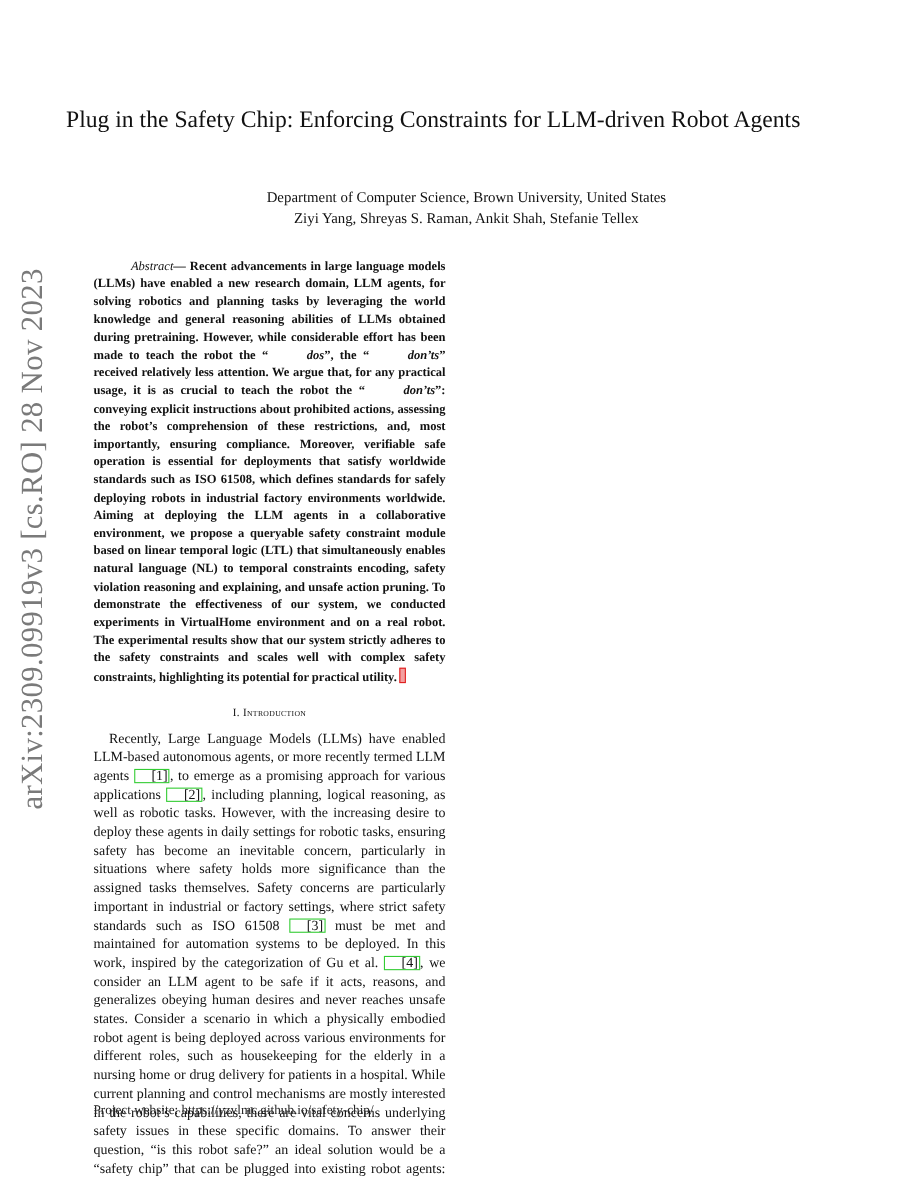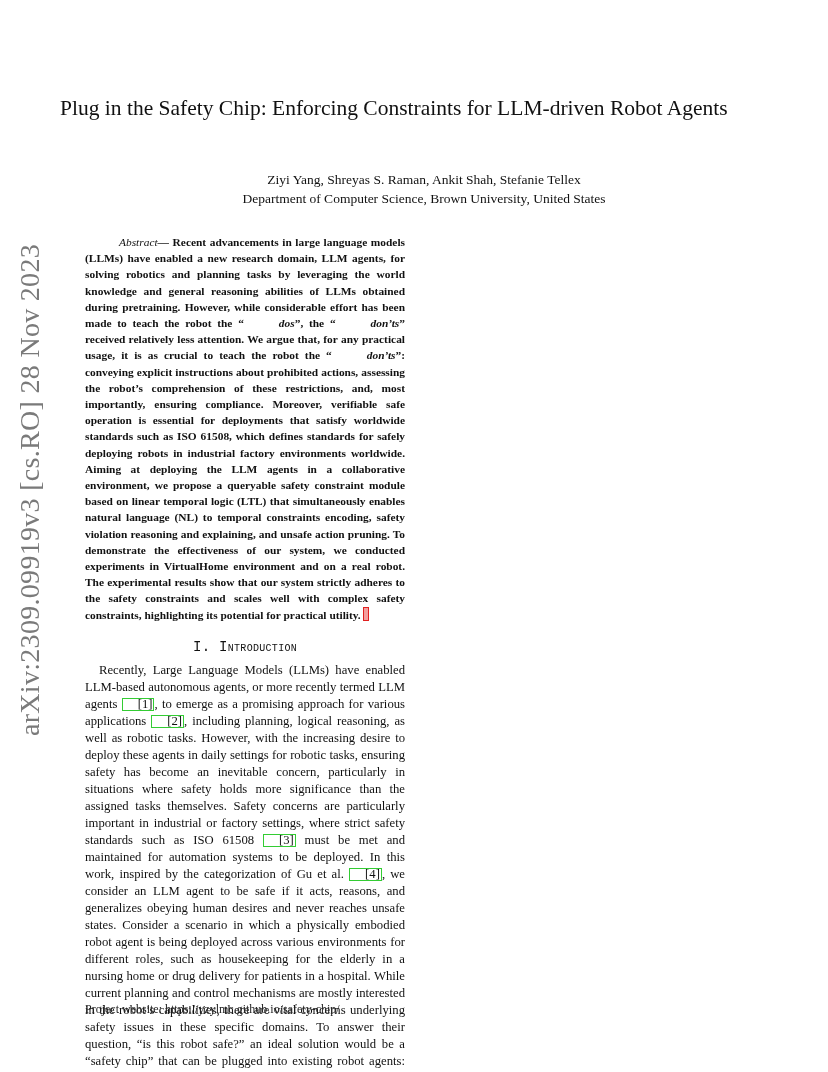--- a/index.html
+++ b/index.html
@@ -10,37 +10,37 @@
     white-space: nowrap; font-size: 28px; color: #7a7a7a; letter-spacing: 0.3px; }
   .title { position: absolute; left: 60px; right: 40px; top: 94px; font-size: 21.5px; line-height: 28px; }
   .authors { position: absolute; left: 60px; right: 40px; top: 170px; text-align: center; font-size: 13.5px; line-height: 19px; }
   .col { position: absolute; top: 234px; font-size: 12.7px; line-height: 17px; text-align: justify; hyphens: auto; }
   .col-left { left: 85px; width: 320px; }
   .col-right { left: 424px; width: 330px; }
   .abstract { font-weight: bold; font-size: 11.4px; line-height: 16.2px; text-align: justify; }
   .abstract .lead { font-style: italic; font-weight: normal; margin-left: 34px; }
   .abstract em { font-style: italic; margin-left: 35px; }
   .red-mark { display: inline-block; width: 4px; height: 12px; border: 1px solid #e02020; background: #f3a0a0; vertical-align: -2px; margin-left: 2px; }
-  .section-head { text-align: center; margin: 16px 0 6px 0; font-size: 14px; letter-spacing: 0.3px; font-family: Liberation Mono, monospace; }
+  .section-head { text-align: center; margin: 16px 0 6px 0; font-size: 10px; letter-spacing: 0.3px; }
   .section-head .sc { font-variant: small-caps; }
   p { margin: 0; text-indent: 14px; }
   .cite { display: inline-block; border: 1px solid #33cc33; padding: 0 1px; line-height: 11px; }
   .footnote { position: absolute; left: 85px; top: 1002px; font-size: 12px; color: #222; }
 </style>
 </head>
 <body>
 
 <div class="sidebar-stamp">
   <span>arXiv:2309.09919v3  [cs.RO]  28 Nov 2023</span>
 </div>
 
 <div class="title">Plug in the Safety Chip: Enforcing Constraints for LLM-driven Robot Agents</div>
 <div class="authors">
+  <div>Department of Computer Science, Brown University, United States</div>
   <div>Ziyi Yang, Shreyas S. Raman, Ankit Shah, Stefanie Tellex</div>
-  <div>Department of Computer Science, Brown University, United States</div>
 </div>
 
 <div class="col col-left">
   <div class="abstract"><span class="lead">Abstract</span><span>— </span><span>Recent advancements in large language models (LLMs) have enabled a new research domain, LLM agents, for solving robotics and planning tasks by leveraging the world knowledge and general reasoning abilities of LLMs obtained during pretraining. However, while considerable effort has been made to teach the robot the “</span><em>dos</em><span>”, the “</span><em>don’ts</em><span>” received relatively less attention. We argue that, for any practical usage, it is as crucial to teach the robot the “</span><em>don’ts</em><span>”: conveying explicit instructions about prohibited actions, assessing the robot’s comprehension of these restrictions, and, most importantly, ensuring compliance. Moreover, verifiable safe operation is essential for deployments that satisfy worldwide standards such as ISO 61508, which defines standards for safely deploying robots in industrial factory environments worldwide. Aiming at deploying the LLM agents in a collaborative environment, we propose a queryable safety constraint module based on linear temporal logic (LTL) that simultaneously enables natural language (NL) to temporal constraints encoding, safety violation reasoning and explaining, and unsafe action pruning. To demonstrate the effectiveness of our system, we conducted experiments in VirtualHome environment and on a real robot. The experimental results show that our system strictly adheres to the safety constraints and scales well with complex safety constraints, highlighting its potential for practical utility.</span><span class="red-mark"></span></div>
 
   <div class="section-head"><span>I. </span><span class="sc">Introduction</span></div>
 
   <p><span>Recently, Large Language Models (LLMs) have enabled LLM-based autonomous agents, or more recently termed LLM agents </span><span class="cite">[1]</span><span>, to emerge as a promising approach for various applications </span><span class="cite">[2]</span><span>, including planning, logical reasoning, as well as robotic tasks. However, with the increasing desire to deploy these agents in daily settings for robotic tasks, ensuring safety has become an inevitable concern, particularly in situations where safety holds more significance than the assigned tasks themselves. Safety concerns are particularly important in industrial or factory settings, where strict safety standards such as ISO 61508 </span><span class="cite">[3]</span><span> must be met and maintained for automation systems to be deployed. In this work, inspired by the categorization of Gu et al. </span><span class="cite">[4]</span><span>, we consider an LLM agent to be safe if it acts, reasons, and generalizes obeying human desires and never reaches unsafe states. Consider a scenario in which a physically embodied robot agent is being deployed across various environments for different roles, such as housekeeping for the elderly in a nursing home or drug delivery for patients in a hospital. While current planning and control mechanisms are mostly interested in the robot’s capabilities, there are vital concerns underlying safety issues in these specific domains. To answer their question, “is this robot safe?” an ideal solution would be a “safety chip” that can be plugged into existing robot agents: this chip would empower the robot agent with the skills to comprehend customized safety instructions per user requests, convey safety specifications in its belief through NL, and adhere to established safety standards. Still, three major obstacles exist on the path toward this “safety chip” for LLM-based robot agents:</span></p>
 </div>
 

